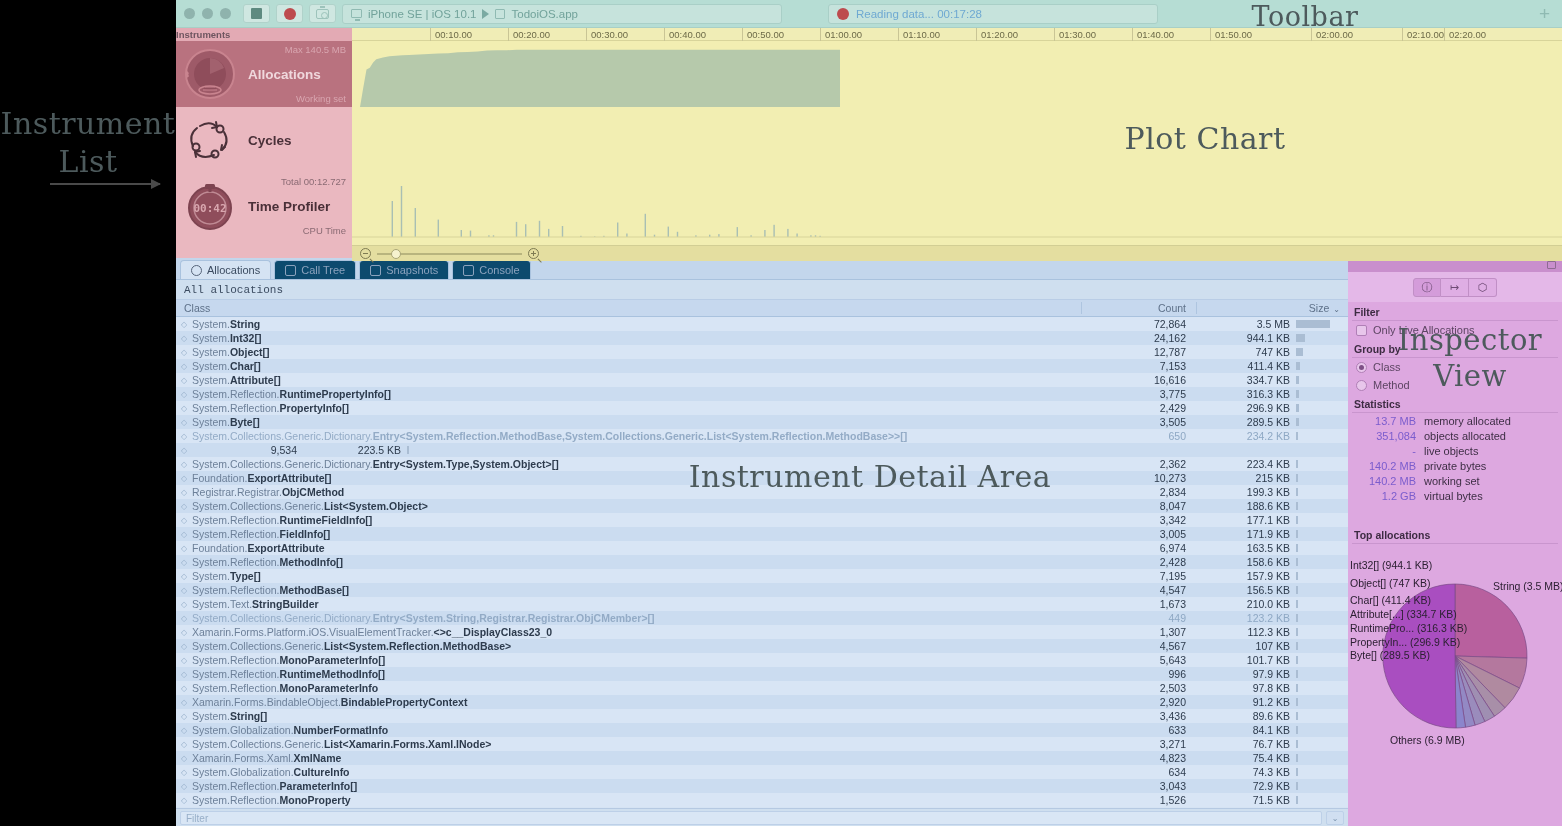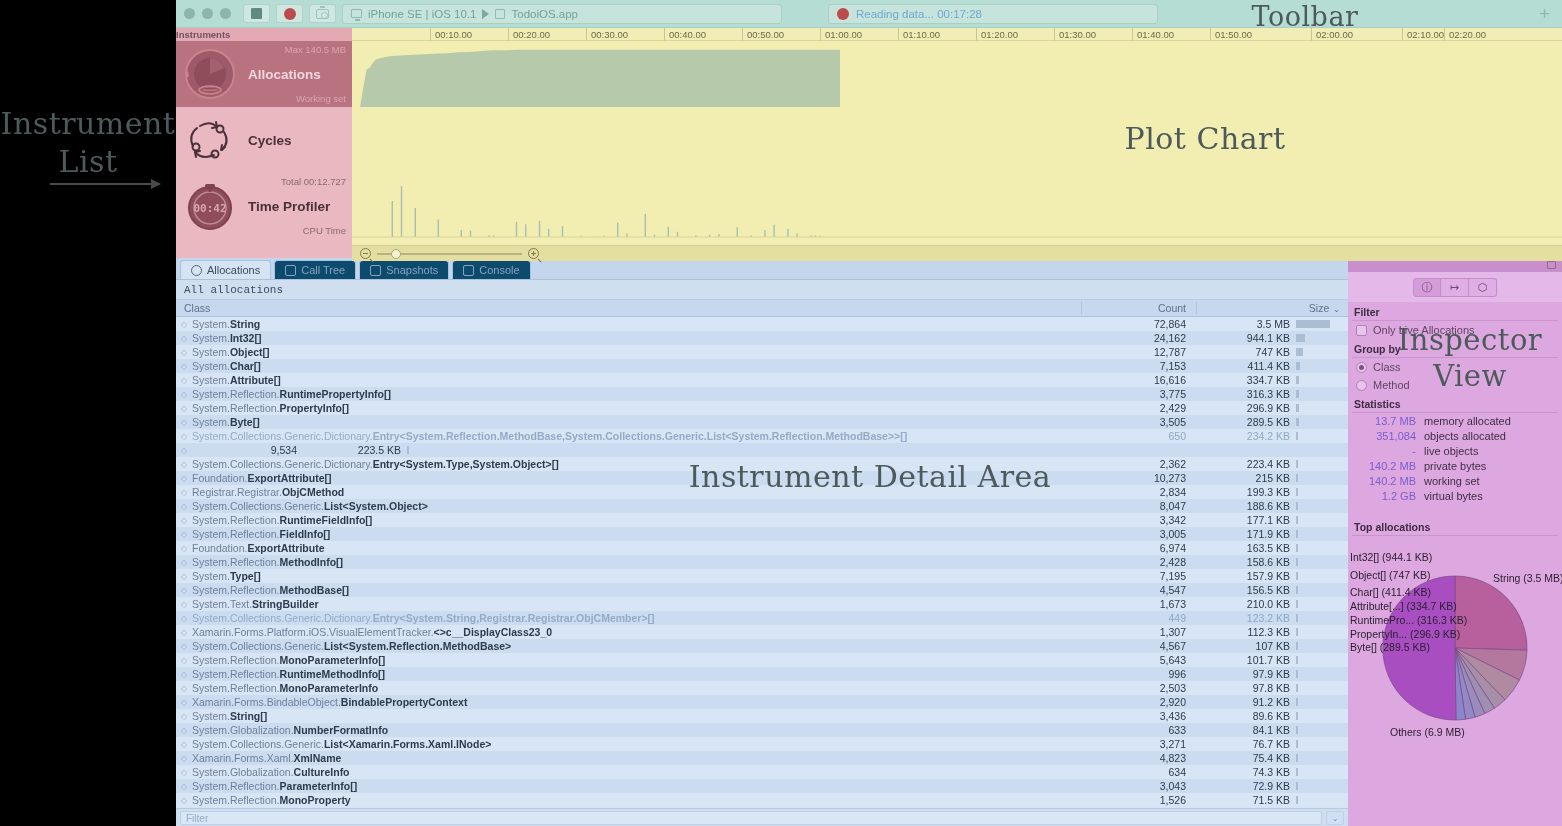--- a/index.html
+++ b/index.html
@@ -784,21 +784,21 @@
             <div class="stat-row">
               <div class="stat-val">140.2 MB</div>
               <div class="stat-lbl">working set</div>
             </div>
             <div class="stat-row">
               <div class="stat-val">1.2 GB</div>
               <div class="stat-lbl">virtual bytes</div>
             </div>
           </div>
 
-        <div class="sec-title" style="margin-top:14px">Top allocations</div>
+        <div class="sec-title" style="margin-top:22px">Top allocations</div>
         <div class="sec-rule"></div>
 
         <div id="pie-area">
           <svg id="pie-svg" width="214" height="215" viewBox="0 0 214 215">
               <path d="M 107,108 L 107.00,36.00 A 72,72 0 0 1 178.97,110.14 Z" fill="#b8609e" stroke="#7a4a86" stroke-width="0.7"></path>
               <path d="M 107,108 L 178.97,110.14 A 72,72 0 0 1 171.47,140.06 Z" fill="#b4789e" stroke="#7a4a86" stroke-width="0.7"></path>
               <path d="M 107,108 L 171.47,140.06 A 72,72 0 0 1 157.01,159.80 Z" fill="#b08aa0" stroke="#7a4a86" stroke-width="0.7"></path>
               <path d="M 107,108 L 157.01,159.80 A 72,72 0 0 1 146.45,168.23 Z" fill="#a88fa8" stroke="#7a4a86" stroke-width="0.7"></path>
               <path d="M 107,108 L 146.45,168.23 A 72,72 0 0 1 136.80,173.55 Z" fill="#9f8fb2" stroke="#7a4a86" stroke-width="0.7"></path>
               <path d="M 107,108 L 136.80,173.55 A 72,72 0 0 1 127.05,177.15 Z" fill="#9a8cbc" stroke="#7a4a86" stroke-width="0.7"></path>

